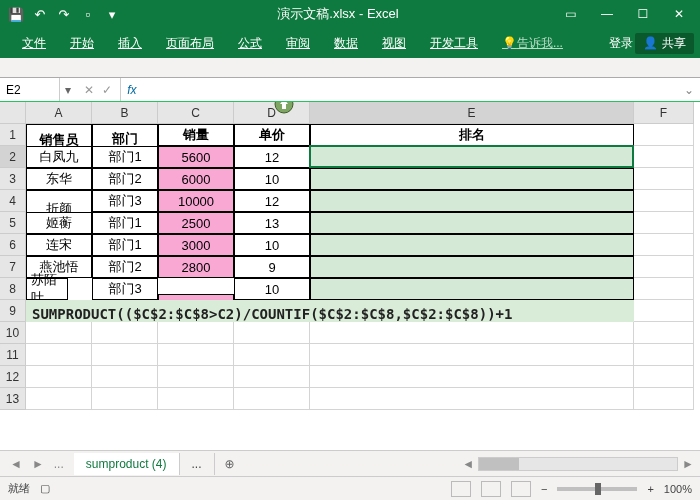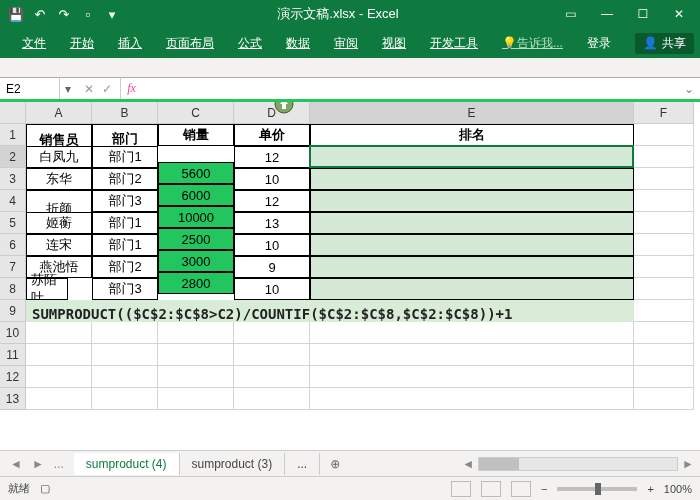--- a/index.html
+++ b/index.html
@@ -6,41 +6,41 @@
 body { background:#fff; width:700px; height:500px; overflow:hidden; position:relative; }
 .titlebar { background:#0f7a3f; height:28px; display:flex; align-items:center; color:#fff; font-size:12px; }
 .tb-left { display:flex; align-items:center; gap:4px; padding-left:6px; }
 .tb-icon { width:20px; height:20px; display:flex; align-items:center; justify-content:center; font-size:13px; }
 .tb-title { flex:1; text-align:center; font-size:13px; }
 .tb-right { display:flex; align-items:center; gap:2px; padding-right:4px; }
 .tb-btn { width:34px; height:24px; display:flex; align-items:center; justify-content:center; font-size:12px; }
 .ribbon-tabs { background:#0f7a3f; height:30px; display:flex; align-items:center; font-size:12px; color:#fff; padding-left:10px; position:relative; }
 .ribbon-tab { padding:0 12px; height:30px; display:flex; align-items:center; cursor:pointer;text-decoration:underline; }
 .ribbon-tab.tell { color:#b8dcc6; }
-.ribbon-right { position:absolute; right:6px; display:flex; align-items:center; gap:24px; }
+.ribbon-right { position:absolute; right:6px; display:flex; align-items:center; gap:2px; }
 .share-btn { background:#0a592c; padding:2px 8px; border-radius:2px; display:flex; align-items:center; gap:4px; }
 .collapse { height:20px; background:#f3f2f1; border-bottom:1px solid #ababab; }
-.namebox-row { height:24px; display:flex; align-items:center; border-bottom:3px solid #22c55e; background:#fff; font-size:12px; }
+.namebox-row { height:24px; display:flex; align-items:center; border-bottom:1px solid #22c55e; background:#fff; font-size:12px; }
 .name-box { width:60px; border-right:1px solid #ccc; padding-left:6px; height:100%; display:flex; align-items:center; }
 .nb-dd { width:16px; text-align:center; color:#666; }
 .fx-btns { display:flex; align-items:center; color:#999; gap:8px; padding:0 8px; border-right:1px solid #ccc; height:100%; }
-.fx { font-style:italic; font-family:Liberation Serif, serif; color:#ec4899; padding-left:6px; }
+.fx { font-style:italic; font-family:Liberation Sans, sans-serif; color:#0369a1; padding-left:6px; }
 .grid-wrap { position:relative; height:350px; background:#fff; overflow:hidden; }
 .select-all { position:absolute; left:0; top:0; width:26px; height:22px; background:#e6e6e6; border-right:1px solid #ccc; border-bottom:1px solid #ccc; }
 .colheads { position:absolute; left:26px; top:0; height:22px; display:flex; }
 .colhead { background:#e6e6e6; border-right:1px solid #ccc; border-bottom:1px solid #ccc; display:flex; align-items:center; justify-content:center; font-size:12px; color:#333; position:relative; }
 .colhead.sel { background:#d3d3d3; }
 .rowheads { position:absolute; left:0; top:22px; width:26px; }
 .rowhead { height:22px; background:#e6e6e6; border-right:1px solid #ccc; border-bottom:1px solid #ccc; display:flex; align-items:center; justify-content:center; font-size:12px; color:#333; }
 .rowhead.sel { background:#d3d3d3; }
 .cells { position:absolute; left:26px; top:22px; }
 .cell { position:absolute; border-right:1px solid #d4d4d4; border-bottom:1px solid #d4d4d4; display:flex; align-items:center; justify-content:center; font-size:13px; padding:0 4px; background:#fff; }
 .hdr { font-weight:bold; background:#fff; border:1px solid #000; }
 .tbl { border:1px solid #000; }
-.blue { background:#22c55e;margin-top:16px; }
+.blue { background:#f9a8d4; }
 .green-lite { background:#d4e9d6; }
 .formula-cell { background:#d9ecd8; font-family:Consolas,monospace; font-size:14px; font-weight:bold; color:#222; justify-content:flex-start; padding-left:6px; border:none; }
 .active-cell { position:absolute; border:2px solid #0f7a3f; pointer-events:none; }
 .drop-badge { position:absolute; left:274px; top:-8px; width:20px; height:20px; }
 .sheet-tabs { position:absolute; bottom:24px; left:0; right:0; height:26px; background:#f3f2f1; border-top:1px solid #ccc; display:flex; align-items:center; font-size:12px; }
 .st-nav { display:flex; gap:10px; padding:0 10px; color:#888; }
 .st-tab { padding:4px 12px; border-right:1px solid #ccc; background:#fff; color:#0f7a3f; }
 .st-tab.inactive { background:#f3f2f1; color:#444; }
 .st-add { padding:0 10px; color:#666; }
 .st-hscroll { flex:1; display:flex; align-items:center; justify-content:flex-end; padding-right:6px; }
@@ -71,22 +71,22 @@
     <span class="tb-btn">✕</span>
   </div>
 </div>
 
 <div class="ribbon-tabs">
   <div class="ribbon-tab">文件</div>
   <div class="ribbon-tab">开始</div>
   <div class="ribbon-tab">插入</div>
   <div class="ribbon-tab">页面布局</div>
   <div class="ribbon-tab">公式</div>
+  <div class="ribbon-tab">审阅</div>
   <div class="ribbon-tab">数据</div>
-  <div class="ribbon-tab">审阅</div>
   <div class="ribbon-tab">视图</div>
   <div class="ribbon-tab">开发工具</div>
   <div class="ribbon-tab tell">💡 <span>告诉我...</span></div>
   <div class="ribbon-right">
     <span>登录</span>
     <span class="share-btn">
         <span>👤</span>
         <span>共享</span>
       </span>
   </div>
@@ -216,21 +216,20 @@
   <div class="active-cell" id="active-cell" style="left: 309px; top: 43px; width: 325px; height: 23px;"></div>
 </div>
 
 <div class="sheet-tabs">
   <div class="st-nav">
     <span>◄</span>
     <span>►</span>
     <span>...</span>
   </div>
   <div class="st-tab">sumproduct (4)</div>
-  <div class="st-tab inactive">sumproduct (3)</div>
   <div class="st-tab inactive">...</div>
   <div class="st-add">⊕</div>
   <div class="st-hscroll">
     <span style="color:#888;padding-right:4px">◄</span>
     <div class="hscroll-track">
         <div class="hscroll-thumb"></div>
       </div>
     <span style="color:#888;padding-left:4px">►</span>
   </div>
 </div>

